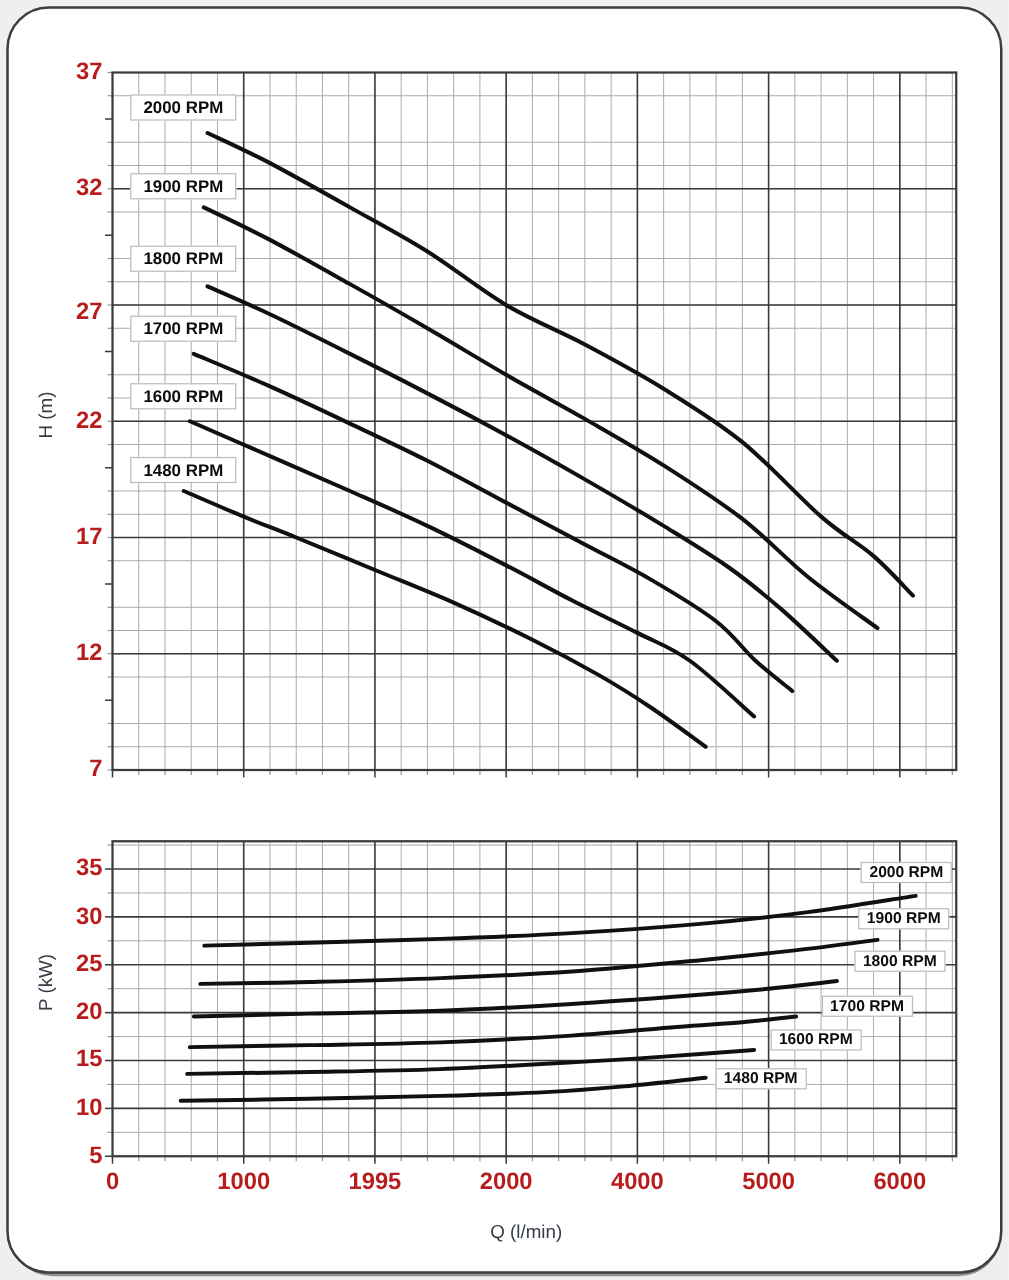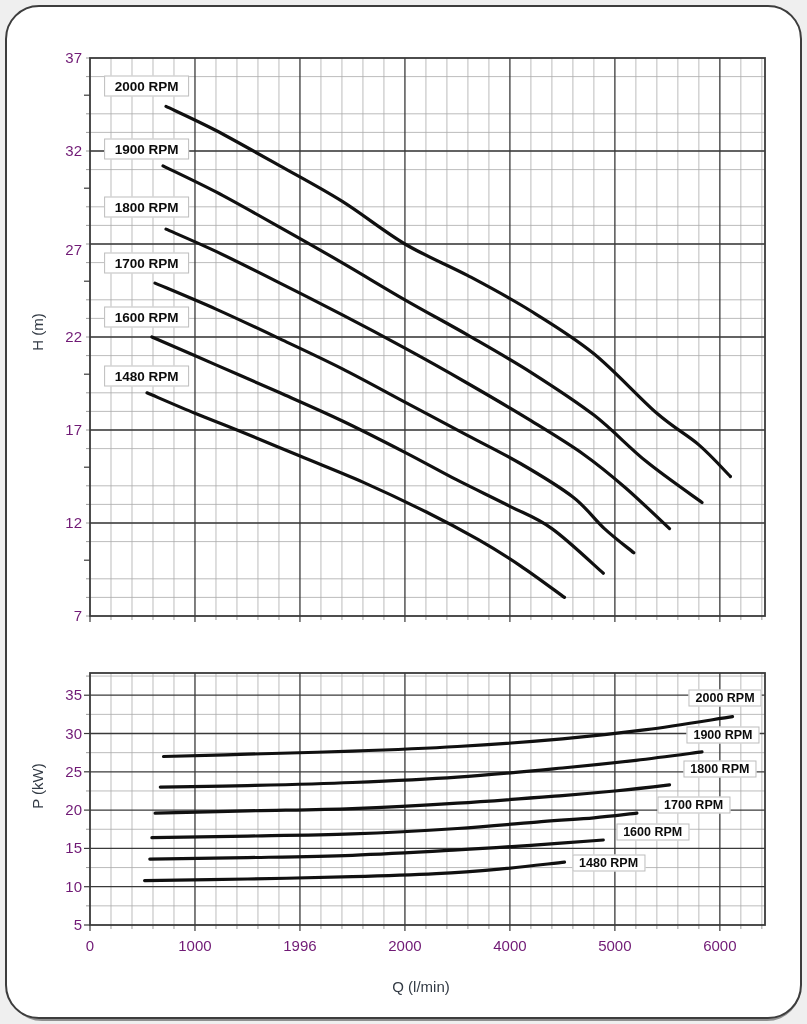--- a/index.html
+++ b/index.html
@@ -12,22 +12,22 @@
   #page-shadow{
     position:absolute;left:8px;top:11px;width:793px;height:1010px;
     border-radius:34px;background:#8f8f8f;
   }
   #page{
     position:absolute;left:5px;top:5px;width:793px;height:1010px;
     background:#ffffff;border:2px solid #3d3d3d;border-radius:34px;
   }
   #charts{position:absolute;left:0;top:0;}
   .tick{
-    position:absolute;color:#701a75;font-size:15px;line-height:18px;
-    font-weight:400;
+    position:absolute;color:#b91c1c;font-size:19px;line-height:18px;
+    font-weight:700;
   }
   .ytick{width:44px;text-align:right;height:18px;}
   .xtick{transform:translateX(-50%);white-space:nowrap;}
   .axis-title{
     position:absolute;color:#333b45;font-size:15px;font-weight:500;
     white-space:nowrap;
   }
   .axis-title.vert{transform:translate(-50%,-50%) rotate(-90deg);}
   .axis-title.horiz{transform:translate(-50%,-50%);margin-top:24px;}
   .rpm-label{
@@ -301,21 +301,21 @@
     <div class="rpm-label rpm-head" style="left: 146.687px; top: 376.06px;">1480 RPM</div>
     <div class="tick ytick" style="left: 38px; top: 916px;">5</div>
     <div class="tick ytick" style="left: 38px; top: 877.702px;">10</div>
     <div class="tick ytick" style="left: 38px; top: 839.404px;">15</div>
     <div class="tick ytick" style="left: 38px; top: 801.106px;">20</div>
     <div class="tick ytick" style="left: 38px; top: 762.809px;">25</div>
     <div class="tick ytick" style="left: 38px; top: 724.511px;">30</div>
     <div class="tick ytick" style="left: 38px; top: 686.213px;">35</div>
     <div class="tick xtick" style="left: 90px; top: 937px;">0</div>
     <div class="tick xtick" style="left: 194.977px; top: 937px;">1000</div>
-    <div class="tick xtick" style="left: 299.953px; top: 937px;">1996</div>
+    <div class="tick xtick" style="left: 299.953px; top: 937px;">1995</div>
     <div class="tick xtick" style="left: 404.93px; top: 937px;">2000</div>
     <div class="tick xtick" style="left: 509.907px; top: 937px;">4000</div>
     <div class="tick xtick" style="left: 614.883px; top: 937px;">5000</div>
     <div class="tick xtick" style="left: 719.86px; top: 937px;">6000</div>
     <div class="rpm-label rpm-power" style="left: 725.109px; top: 698.277px;">2000 RPM</div>
     <div class="rpm-label rpm-power" style="left: 723.009px; top: 735.043px;">1900 RPM</div>
     <div class="rpm-label rpm-power" style="left: 719.86px; top: 768.745px;">1800 RPM</div>
     <div class="rpm-label rpm-power" style="left: 693.616px; top: 804.745px;">1700 RPM</div>
     <div class="rpm-label rpm-power" style="left: 652.675px; top: 832.319px;">1600 RPM</div>
     <div class="rpm-label rpm-power" style="left: 608.585px; top: 862.957px;">1480 RPM</div>

